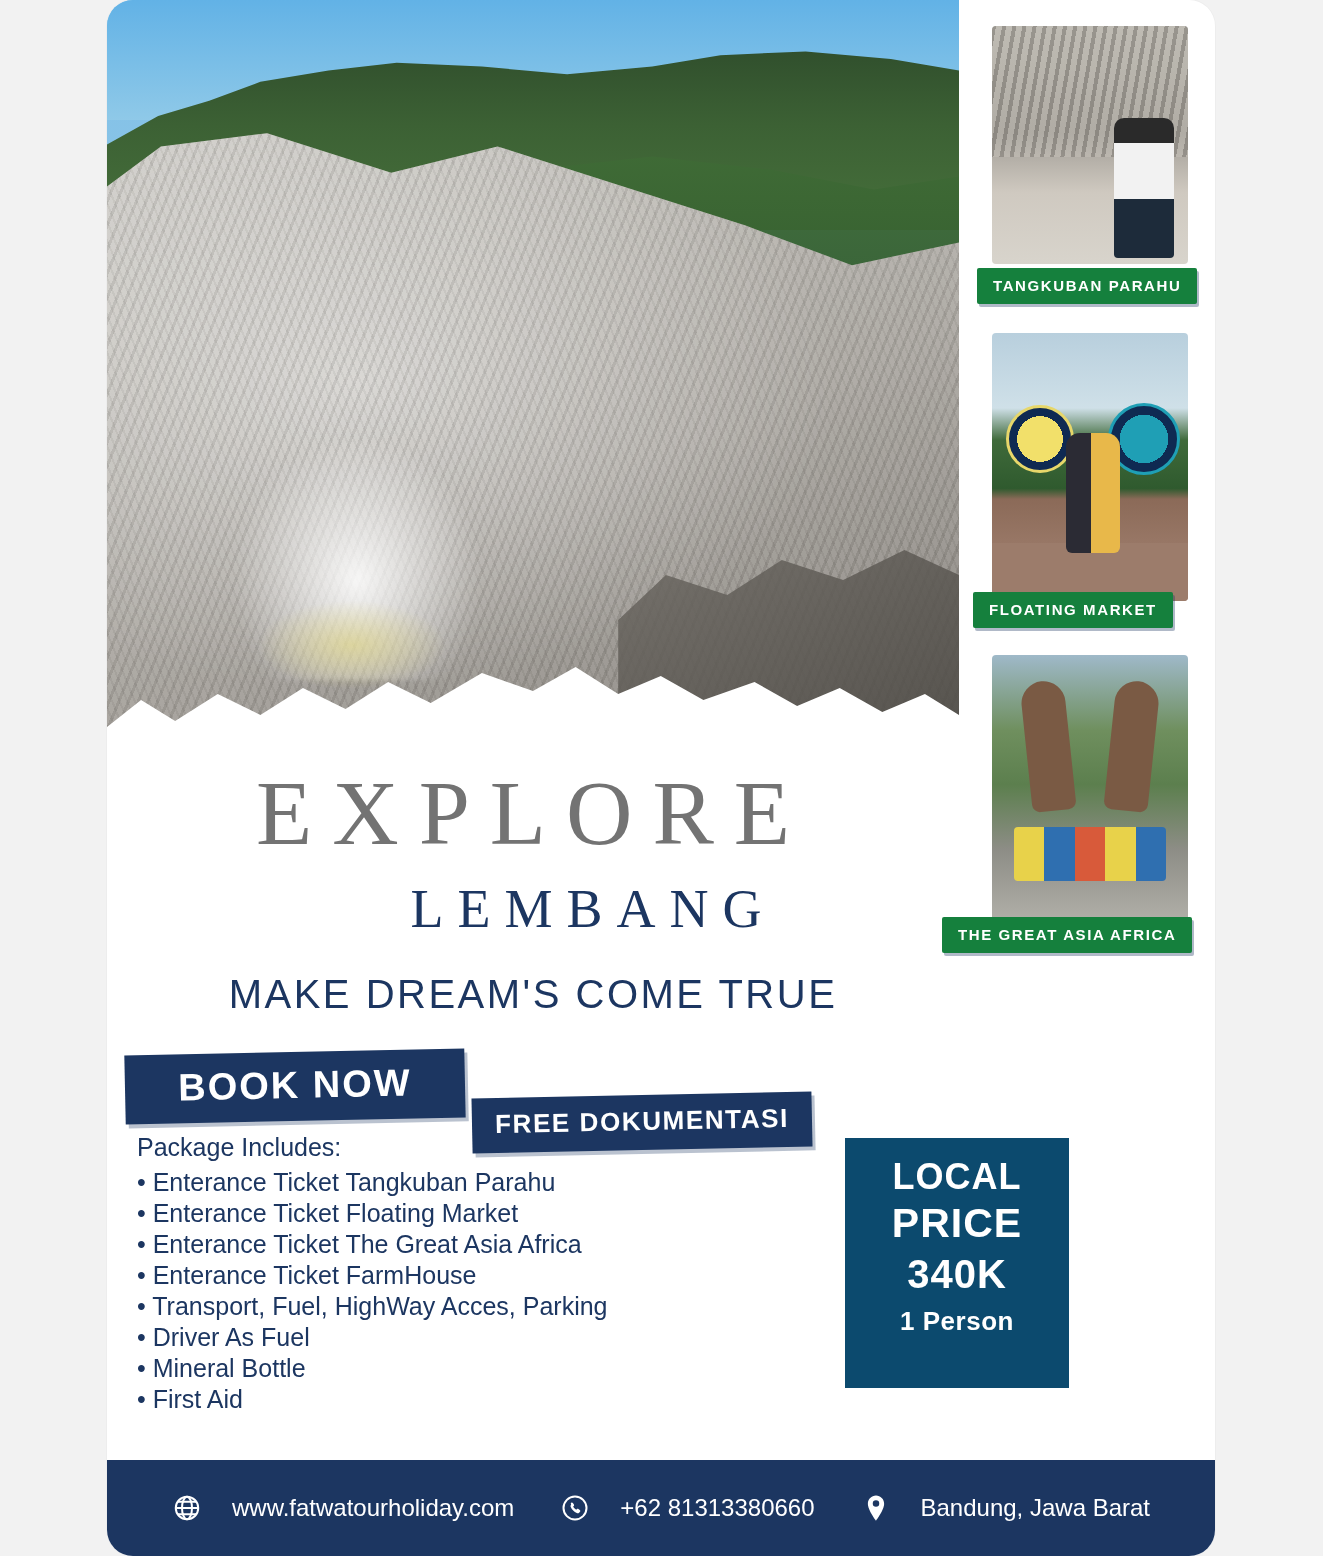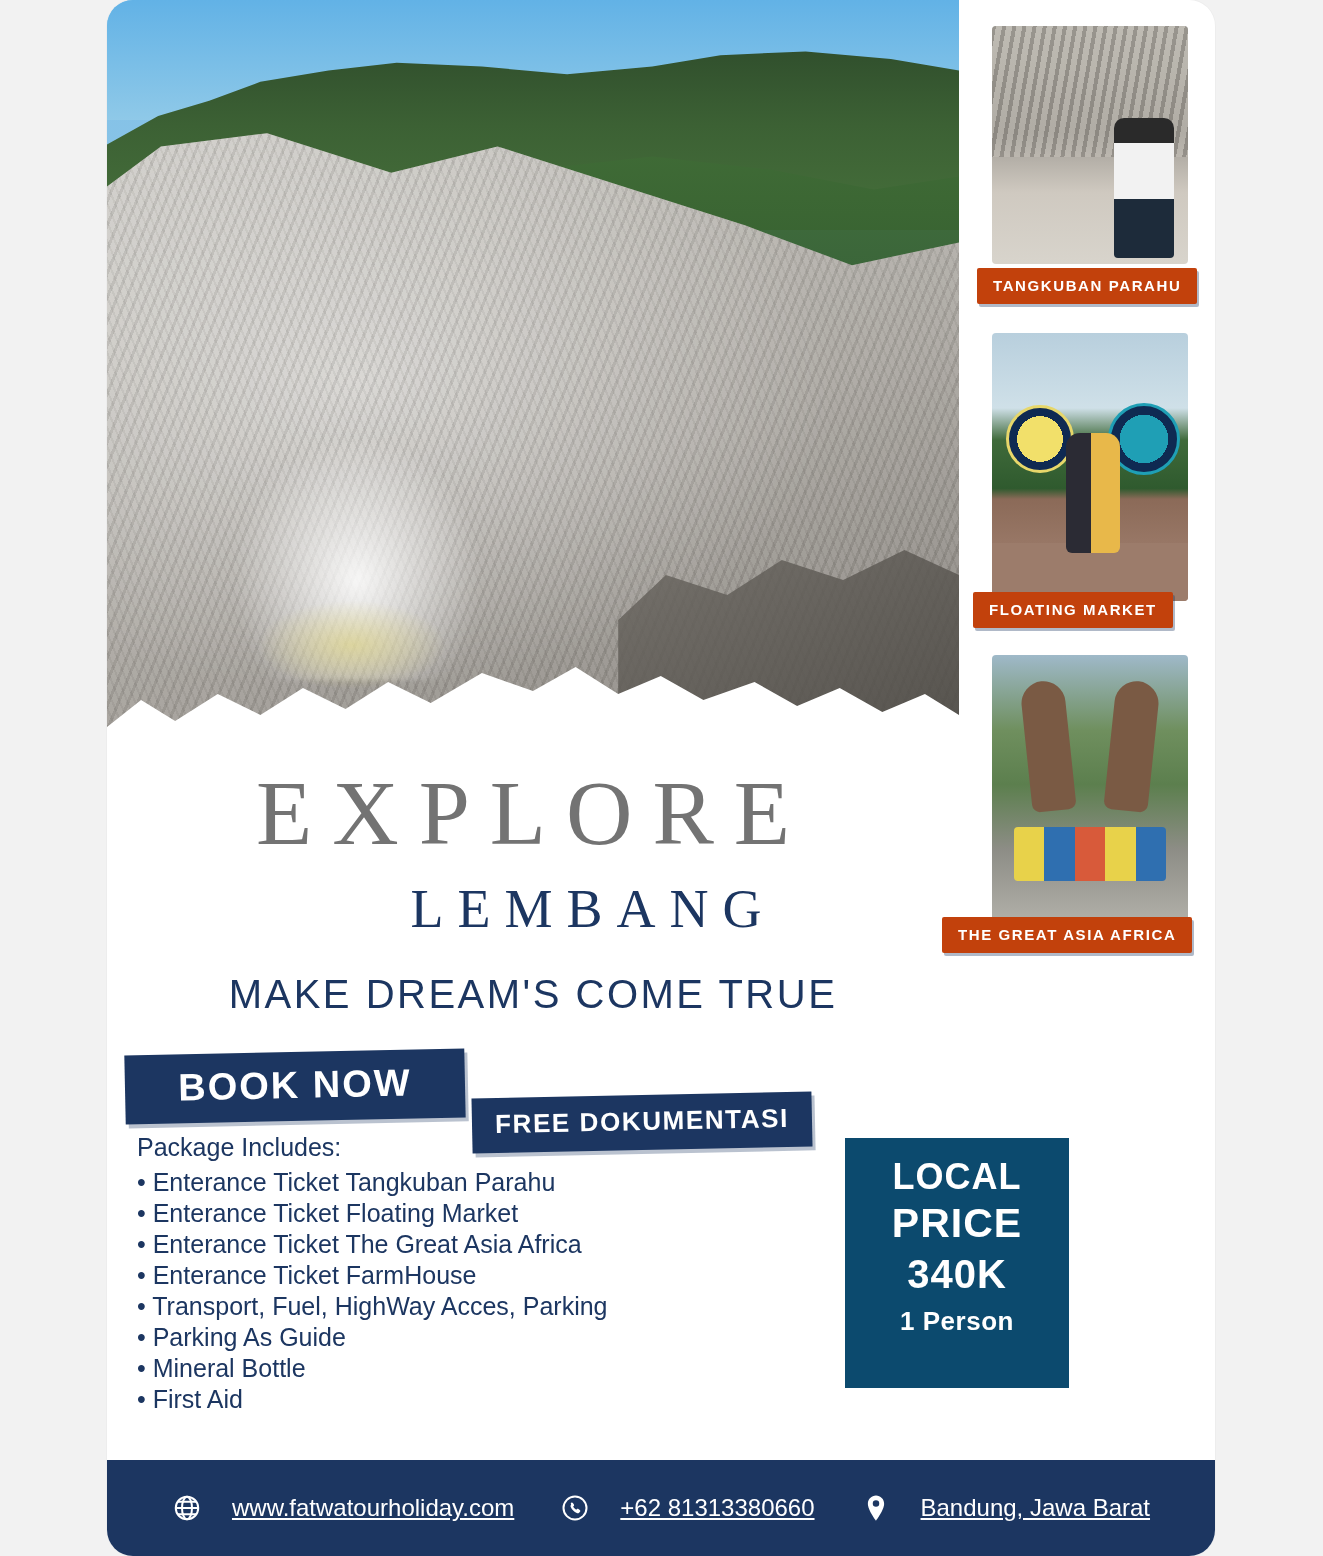--- a/index.html
+++ b/index.html
@@ -127,21 +127,21 @@
   #thumb3 .dino1 { position:absolute; left:34px; top:26px; width:44px; height:130px; background:#7a5a44;
     border-radius: 22px 22px 8px 8px; transform: rotate(-6deg); }
   #thumb3 .dino2 { position:absolute; right:34px; top:26px; width:44px; height:130px; background:#7a5a44;
     border-radius: 22px 22px 8px 8px; transform: rotate(6deg); }
   #thumb3 .bench { position:absolute; left:22px; bottom:44px; width:152px; height:54px;
     background: linear-gradient(90deg,#e8d24a 0 20%, #2f6fb0 20% 40%, #d85a3a 40% 60%, #e8d24a 60% 80%, #2f6fb0 80% 100%);
     border-radius:4px; }
 
   .thumb-label {
     position: absolute;
-    background: #c2410c;
+    background: #15803d;
     color: #ffffff;
     font-size: 15px;
     letter-spacing: 1.6px;
     font-weight: 600;
     padding: 9px 16px 10px 16px;
     white-space: nowrap;
     border-radius: 2px;
     box-shadow: 2px 3px 0 rgba(28,54,97,.35);
   }
   #label1 { left: 870px; top: 268px; }
@@ -246,21 +246,21 @@
     left: 0; bottom: 0;
     width: 100%;
     height: 96px;
     background: #1c3661;
     display: flex;
     align-items: center;
     justify-content: center;
     gap: 46px;
     color: #ffffff;
   }
-  .f-item { display: flex; align-items: center; gap: 30px; font-size: 24px; text-decoration: underline; }
+  .f-item { display: flex; align-items: center; gap: 30px; font-size: 24px; }
   .f-icon { width: 30px; height: 30px; display: inline-block; flex: 0 0 auto; }
   .f-icon svg { display:block; }
 </style>
 </head>
 <body>
 
 <div id="poster">
   <div class="card">
 
     <div class="hero">
@@ -309,21 +309,21 @@
     <div class="free-doc">FREE DOKUMENTASI</div>
 
     <div class="package">
       <div class="head">Package Includes:</div>
       <ul>
         <li>• Enterance Ticket Tangkuban Parahu</li>
         <li>• Enterance Ticket Floating Market</li>
         <li>• Enterance Ticket The Great Asia Africa</li>
         <li>• Enterance Ticket FarmHouse</li>
         <li>• Transport, Fuel, HighWay Acces, Parking</li>
-        <li>• Parking As Guide</li>
+        <li>• Driver As Fuel</li>
         <li>• Mineral Bottle</li>
         <li>• First Aid</li>
       </ul>
     </div>
 
     <div class="price-box">
       <div class="l1">LOCAL</div>
       <div class="l2">PRICE</div>
       <div class="l3">340K</div>
       <div class="l4">1 Person</div>

